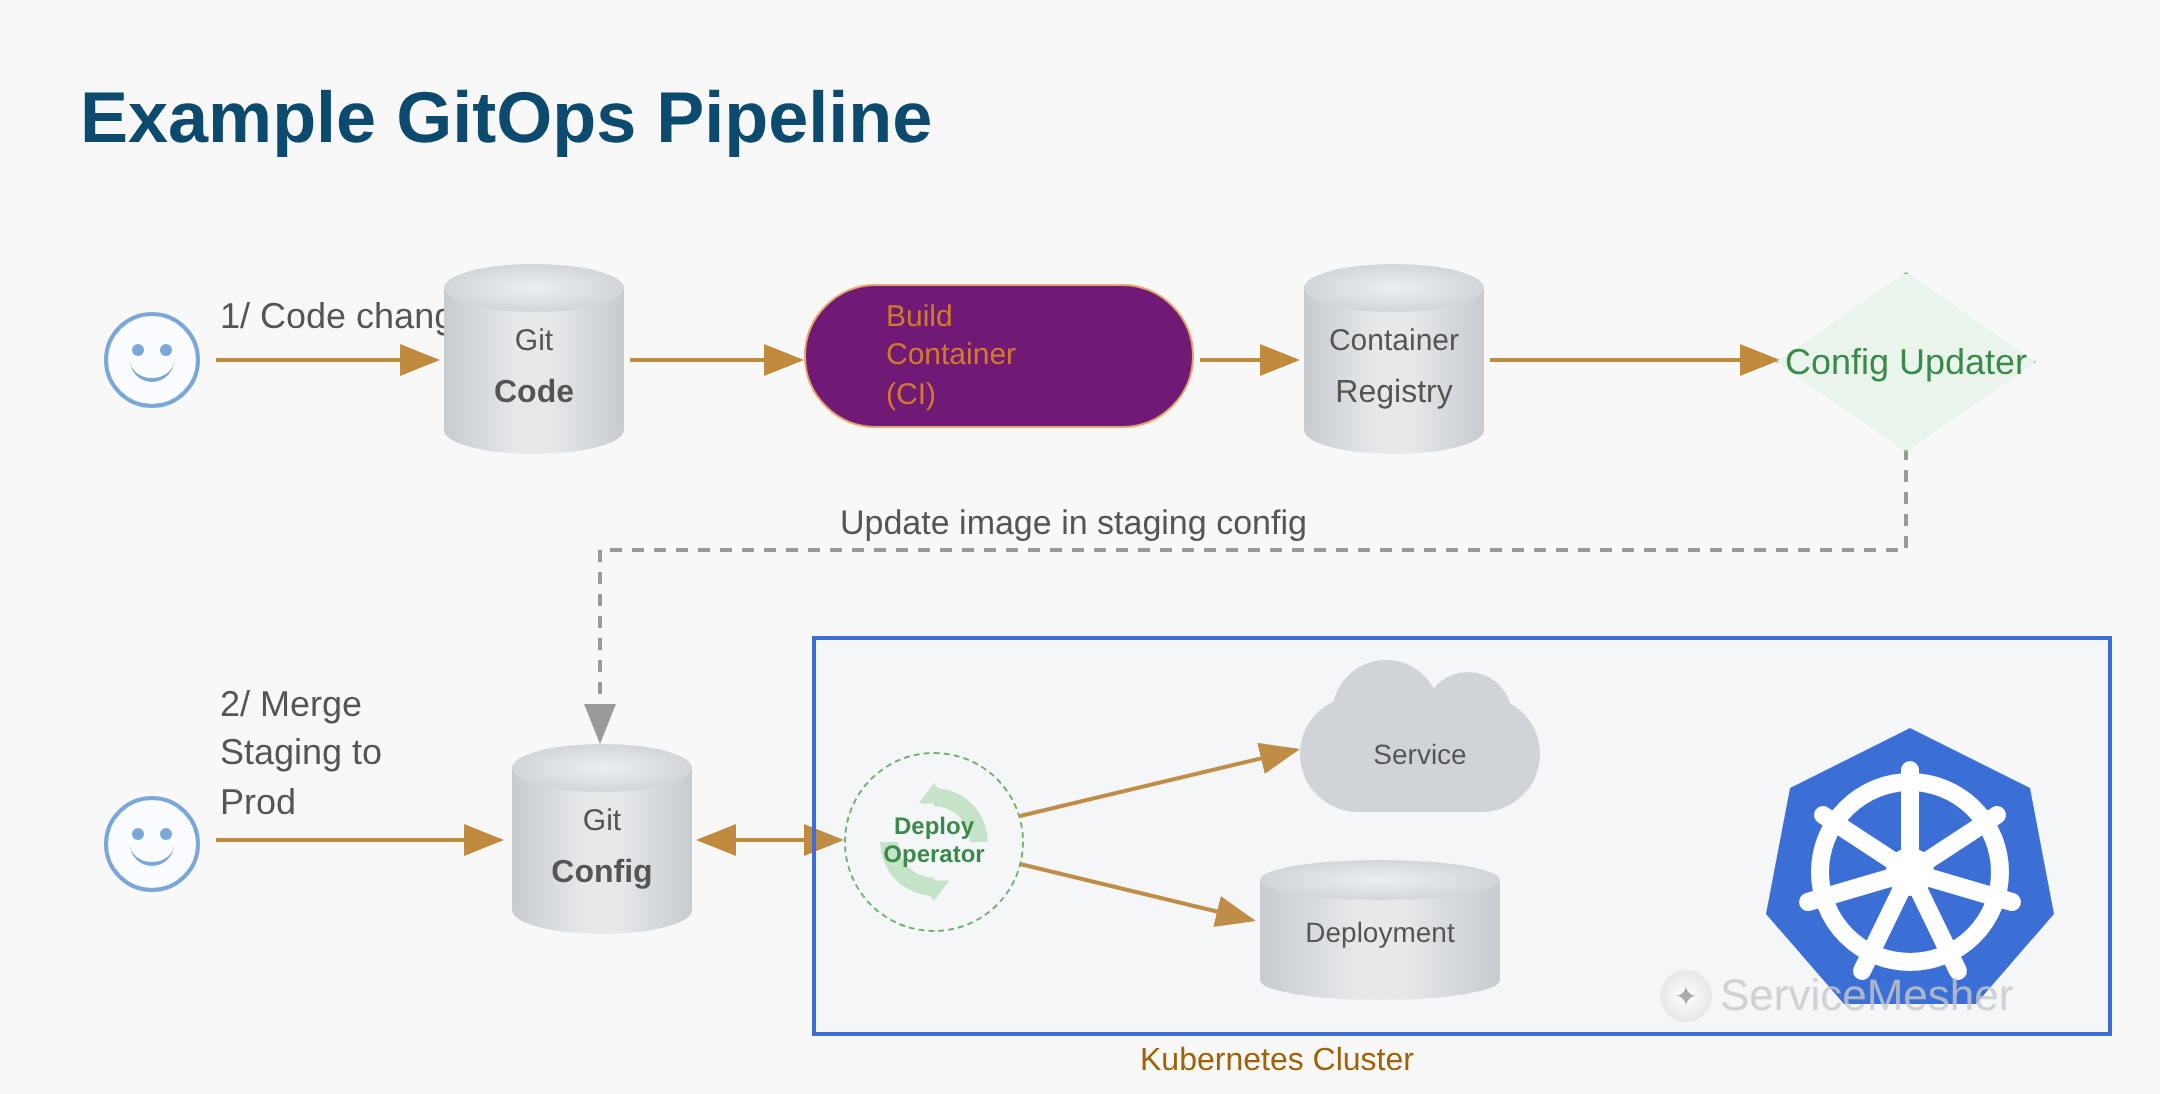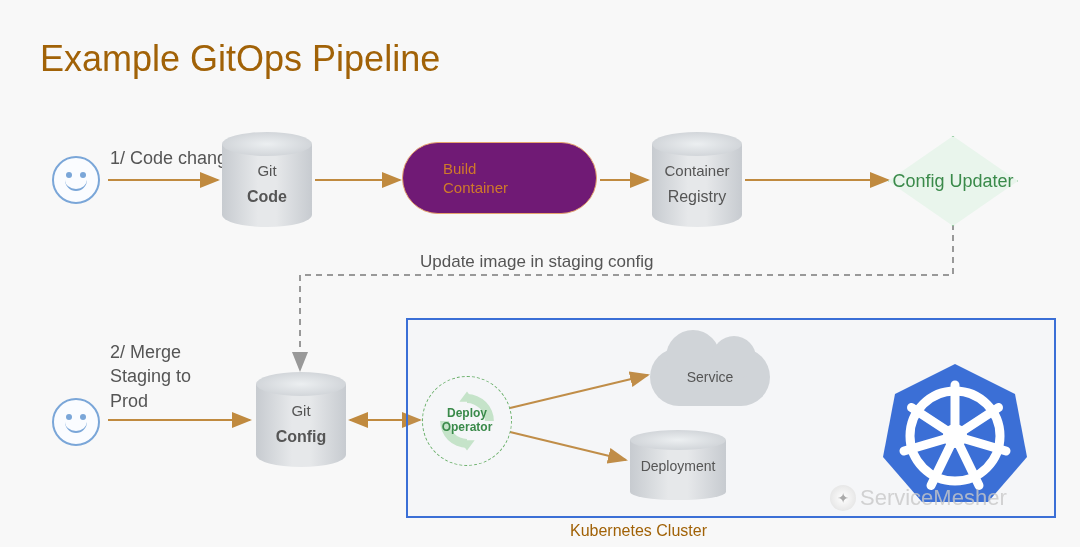--- a/index.html
+++ b/index.html
@@ -10,22 +10,22 @@
     background: #f8f8f8;
     font-family: Arial, Helvetica, sans-serif;
     position: relative;
     overflow: hidden;
   }
   .title {
     position: absolute;
     top: 38px;
     left: 40px;
     font-size: 36px;
-    font-weight: 400;
-    color: #a16207;
+    font-weight: 700;
+    color: #0c4a6e;
   }
   .label {
     position: absolute;
     font-size: 18px;
     color: #555;
   }
   .face {
     position: absolute;
     width: 48px;
     height: 48px;
@@ -250,20 +250,21 @@
 <div class="cyl" style="top:132px; left:222px;">
   <div class="top"></div>
     <div class="body"></div>
   <div class="txt">Git</div>
   <div class="txt txt2">Code</div>
 </div>
 
 <div class="pill" style="top:142px; left:402px;">
   <div>Build</div>
   <div>Container</div>
+  <div>(CI)</div>
 </div>
 
 <div class="cyl" style="top:132px; left:652px;">
   <div class="top"></div>
     <div class="body"></div>
   <div class="txt">Container</div>
   <div class="txt txt2" style="font-weight:normal;">Registry</div>
 </div>
 
 <div class="diamond-wrap" style="top:136px; left:888px;">
@@ -306,21 +307,21 @@
     <span>Deploy</span>
     <span>Operator</span>
   </div>
 </div>
 
 <div class="cloud" style="top:348px; left:650px;">
   <div class="cloud-shape"></div>
   <div class="cloud-text">Service</div>
 </div>
 
-<div class="cyl" style="top:430px; left:630px; width:96px; height:70px;">
+<div class="cyl" style="top:430px; left:630px; width:120px; height:70px;">
   <div class="top" style="height:20px;"></div>
   <div class="body" style="top:10px; border-radius:0 0 60px 60px / 0 0 10px 10px;"></div>
   <div class="txt" style="top:28px; font-size:14px;">Deployment</div>
 </div>
 
 <svg class="k8s-logo" style="top:358px; left:880px;" width="150" height="150" viewBox="0 0 100 100">
   <polygon points="50,4 90,24 98,66 72,96 28,96 2,66 10,24" fill="#3b6fd6"></polygon>
   <circle cx="50" cy="52" r="8" fill="#fff"></circle>
   <g stroke="#fff" stroke-width="6" stroke-linecap="round">
     <line x1="50" y1="52" x2="50" y2="18"></line>

